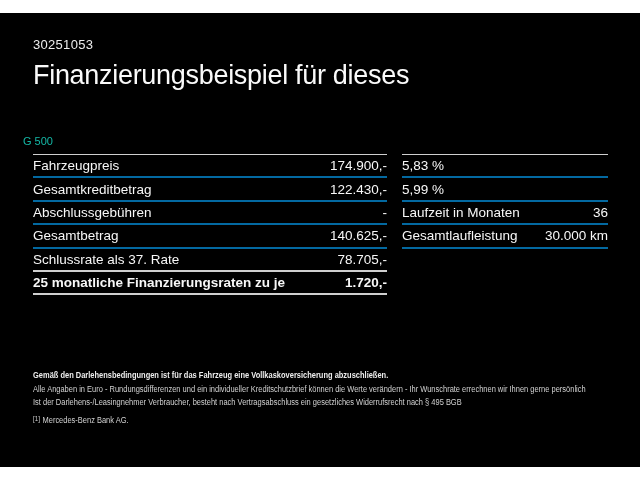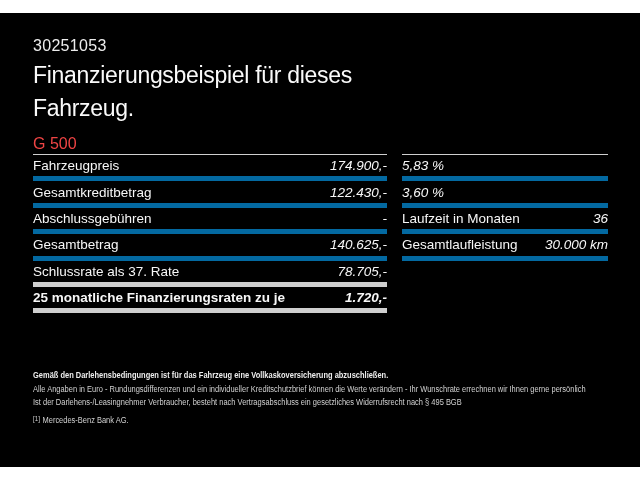--- a/index.html
+++ b/index.html
@@ -7,44 +7,44 @@
     position:relative; width:640px; height:480px; background:#ffffff;
     font-family:"Liberation Sans","DejaVu Sans",sans-serif; overflow:hidden;
     -webkit-font-smoothing:antialiased;
   }
   .canvas {
     position:absolute; left:0; top:13px; width:640px; height:454px;
     background:#000000; color:#ffffff;
   }
   .ref-number {
     position:absolute; left:33px; top:24px;
-    font-size:16px; letter-spacing:.3px; color:#ededed;
+    font-size:13px; letter-spacing:.3px; color:#ededed;
   }
   .title {
     position:absolute; left:33px; top:46px; width:560px;
-    font-size:23px; line-height:33px; font-weight:400;
+    font-size:27px; line-height:33px; font-weight:400;
     letter-spacing:-0.3px; color:#fafafa;
   }
   .model {
-    position:absolute; left:33px; top:122px;
-    font-size:16px; color:#ef4444;
+    position:absolute; left:23px; top:122px;
+    font-size:11px; color:#14b8a6;
   }
   .dtable {
     position:absolute; top:141px;
     border-top:1px solid #cfcfcf;
   }
   .dtable.left  { left:33px;  width:354px; }
   .dtable.right { left:402px; width:206px; }
   .row {
     height:21.4px; display:flex; justify-content:space-between; align-items:center;
-    border-bottom:5px solid #0369a1;
+    border-bottom:2px solid #0369a1;
     font-size:13.5px; color:#f7f7f7;
   }
   .row .lbl { white-space:nowrap; }
-  .row .val { white-space:nowrap; text-align:right;font-style:italic; }
+  .row .val { white-space:nowrap; text-align:right; }
   .row.pre-total { border-bottom-color:#cfcfcf;justify-content:space-between; }
   .row.total { font-weight:700; border-bottom-color:#cfcfcf; }
   .row sup {
     font-size:8px; line-height:0; vertical-align:4px; margin-left:2px; color:#e0e0e0;
   }
   .legal {
     position:absolute; left:33px; top:356px; width:650px;
     transform:scaleX(0.88); transform-origin:0 0;
     font-size:8.5px; line-height:13.5px; color:#d2d2d2; white-space:nowrap;
   }
@@ -60,21 +60,20 @@
 <div class="stage">
   <div class="bar top"></div>
   <div class="bar bottom"></div>
 
   <div class="canvas">
 
     <div class="ref-number">30251053</div>
 
     <div class="title">
       <div>Finanzierungsbeispiel für dieses</div>
-      <div>Fahrzeug.</div>
     </div>
 
     <div class="model">G 500</div>
 
     <div class="dtable left">
       <div class="row">
         <span class="lbl">Fahrzeugpreis</span>
         <span class="val">174.900,-</span>
       </div>
       <div class="row">
@@ -97,21 +96,21 @@
         <span class="lbl">25 monatliche Finanzierungsraten zu je</span>
         <span class="val">1.720,-</span>
       </div>
     </div>
 
     <div class="dtable right">
       <div class="row">
         <span class="val">5,83 %</span>
       </div>
       <div class="row">
-        <span class="val">3,60 %</span>
+        <span class="val">5,99 %</span>
       </div>
       <div class="row">
         <span class="lbl"><span>Laufzeit in Monaten</span><sup></sup></span>
         <span class="val">36</span>
       </div>
       <div class="row">
         <span class="lbl"><span>Gesamtlaufleistung</span><sup></sup></span>
         <span class="val">30.000 km</span>
       </div>
     </div>

